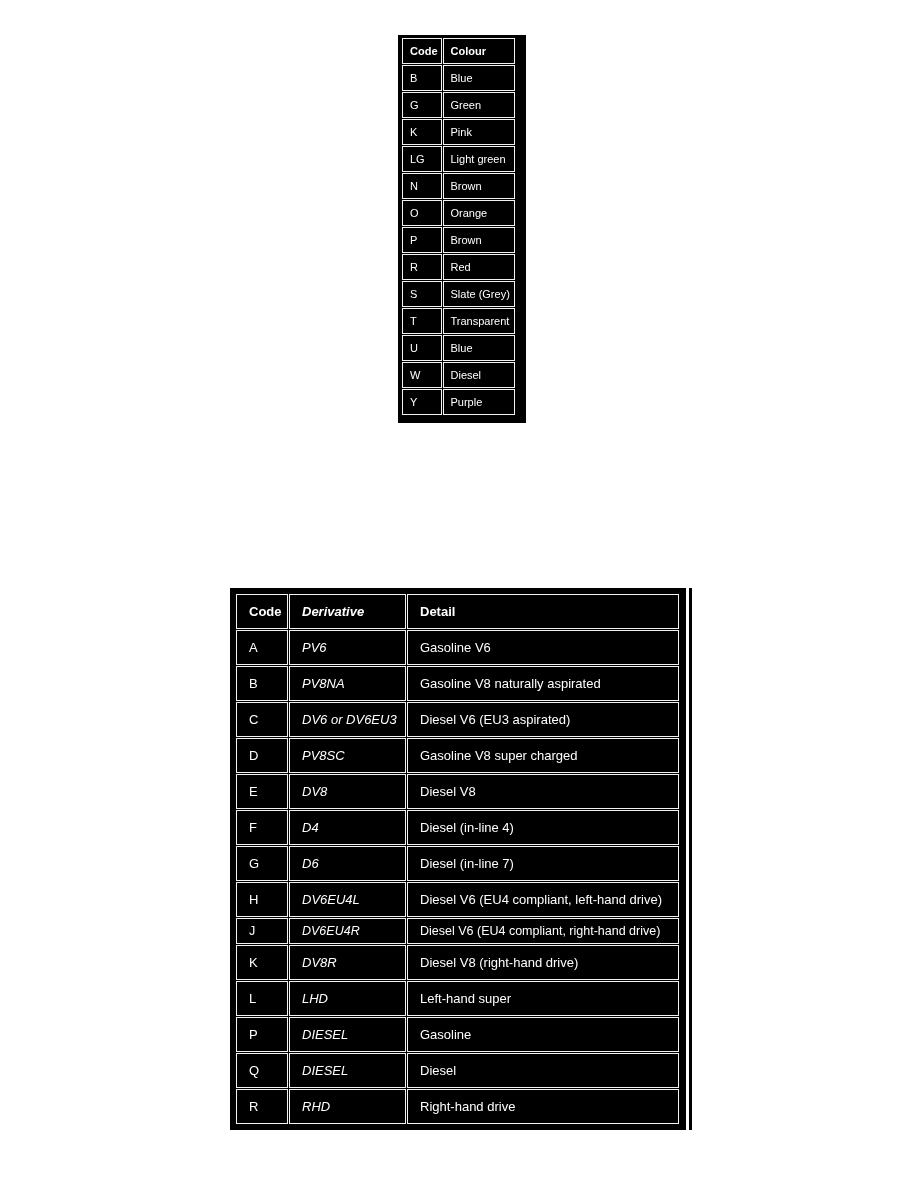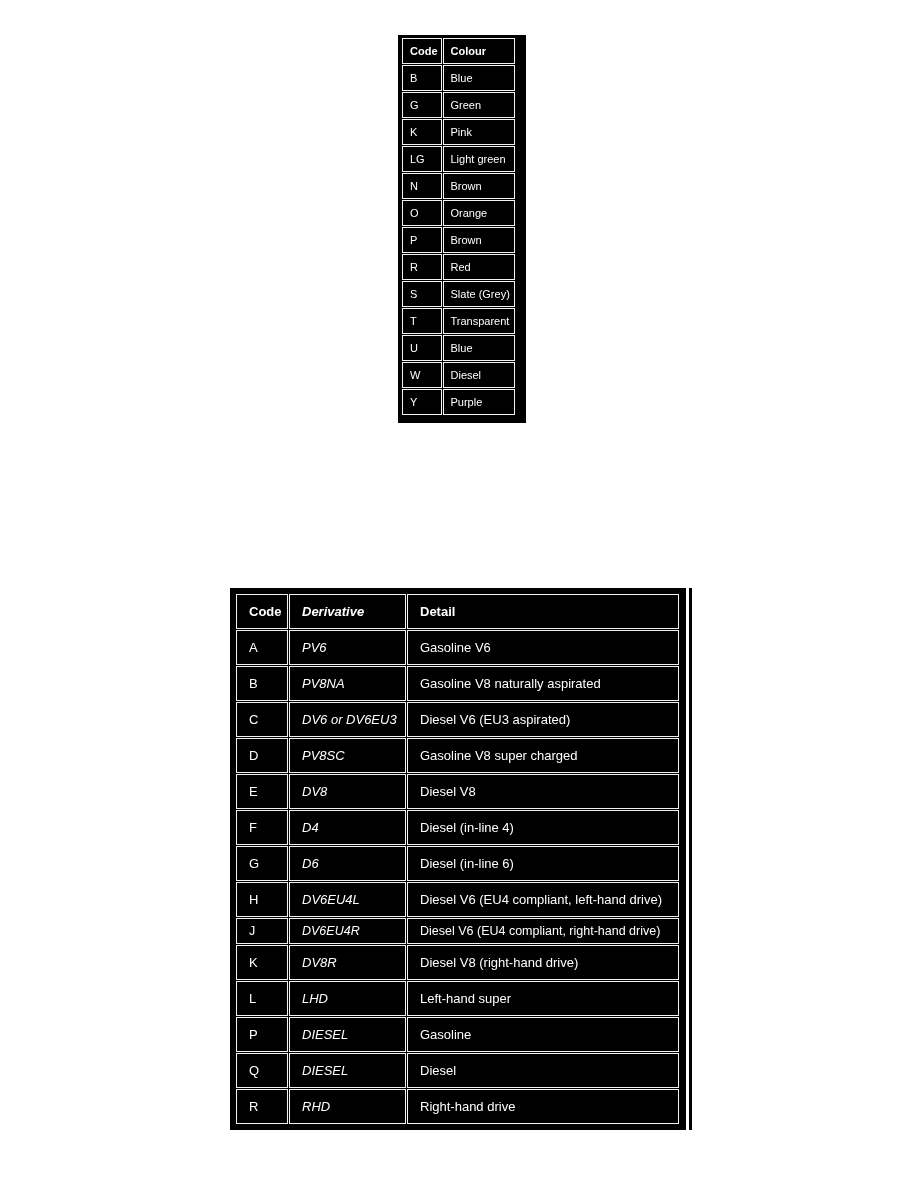--- a/index.html
+++ b/index.html
@@ -186,21 +186,21 @@
           <td class="col-detail">Diesel V8</td>
         </tr>
         <tr>
           <td class="col-code">F</td>
           <td class="col-derivative">D4</td>
           <td class="col-detail">Diesel (in-line 4)</td>
         </tr>
         <tr>
           <td class="col-code">G</td>
           <td class="col-derivative">D6</td>
-          <td class="col-detail">Diesel (in-line 6)</td>
+          <td class="col-detail">Diesel (in-line 7)</td>
         </tr>
         <tr>
           <td class="col-code">H</td>
           <td class="col-derivative">DV6EU4L</td>
           <td class="col-detail">Diesel V6 (EU4 compliant, left-hand drive)</td>
         </tr>
         <tr>
           <td class="col-code">J</td>
           <td class="col-derivative">DV6EU4R</td>
           <td class="col-detail">Diesel V6 (EU4 compliant, right-hand drive)</td>

